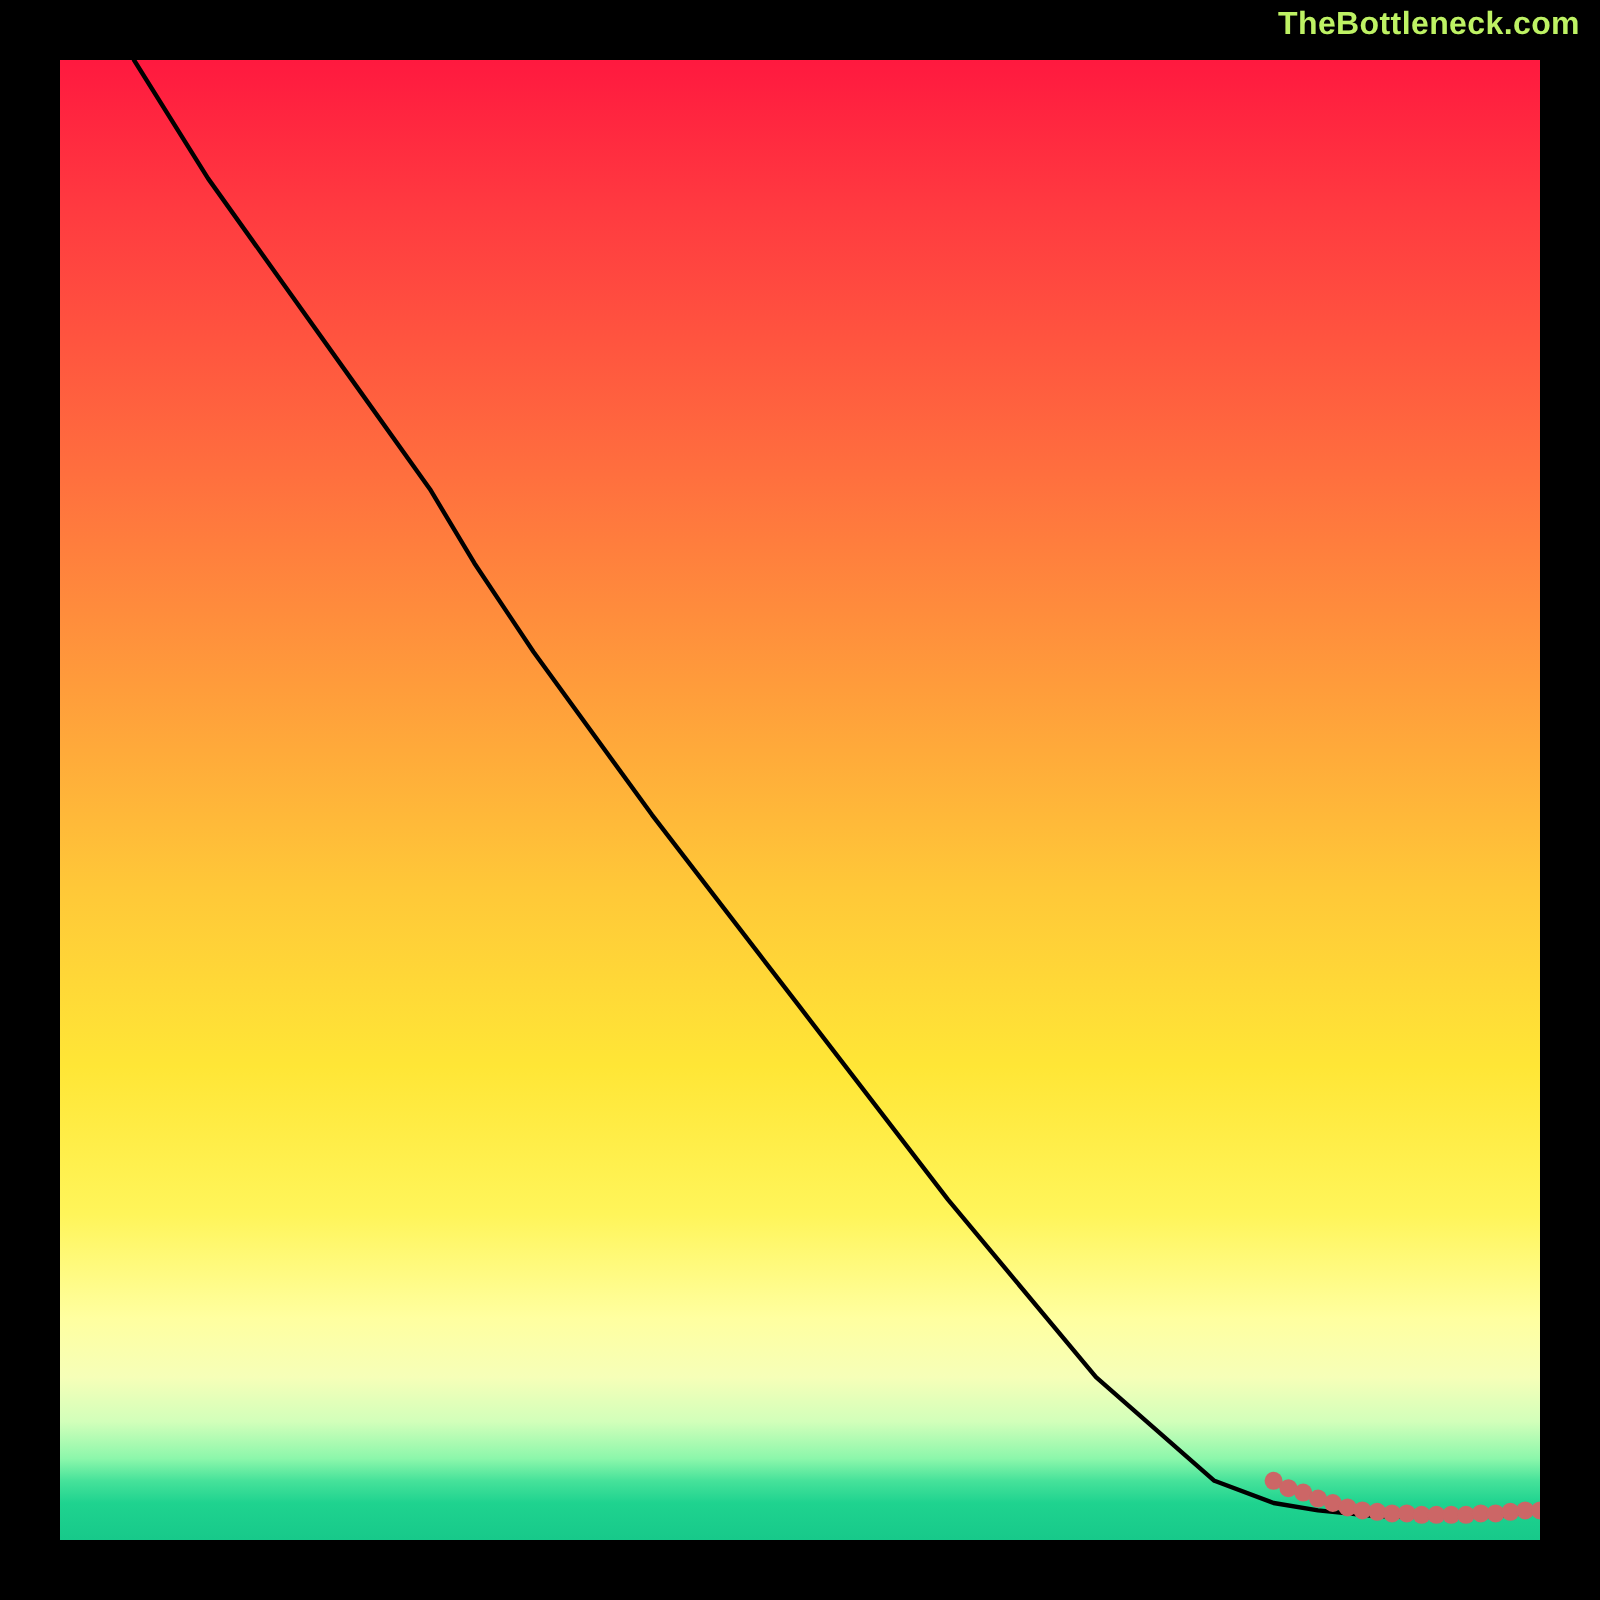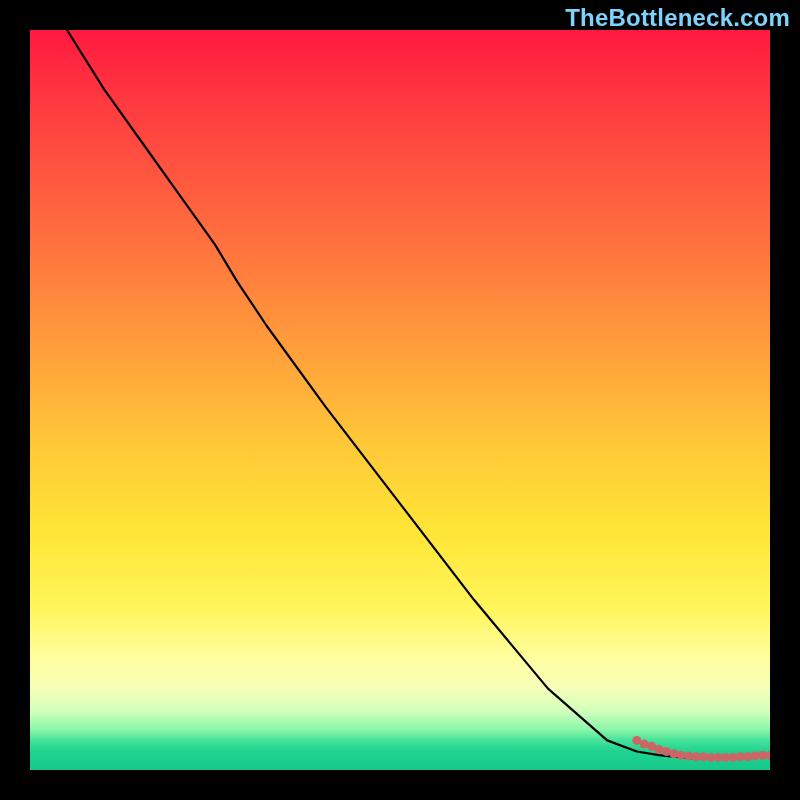--- a/index.html
+++ b/index.html
@@ -14,22 +14,22 @@
   .frame {
     position: relative;
     width: 800px;
     height: 800px;
     background: #000;
   }
   .watermark {
     position: absolute;
     top: 4px;
     right: 10px;
-    color: #7dd3fc;
-    font-size: 24px;
+    color: #bef264;
+    font-size: 16px;
     font-weight: 600;
     letter-spacing: 0.2px;
     z-index: 10;
   }
   .plot {
     position: absolute;
     left: 30px;
     top: 30px;
     width: 740px;
     height: 740px;

